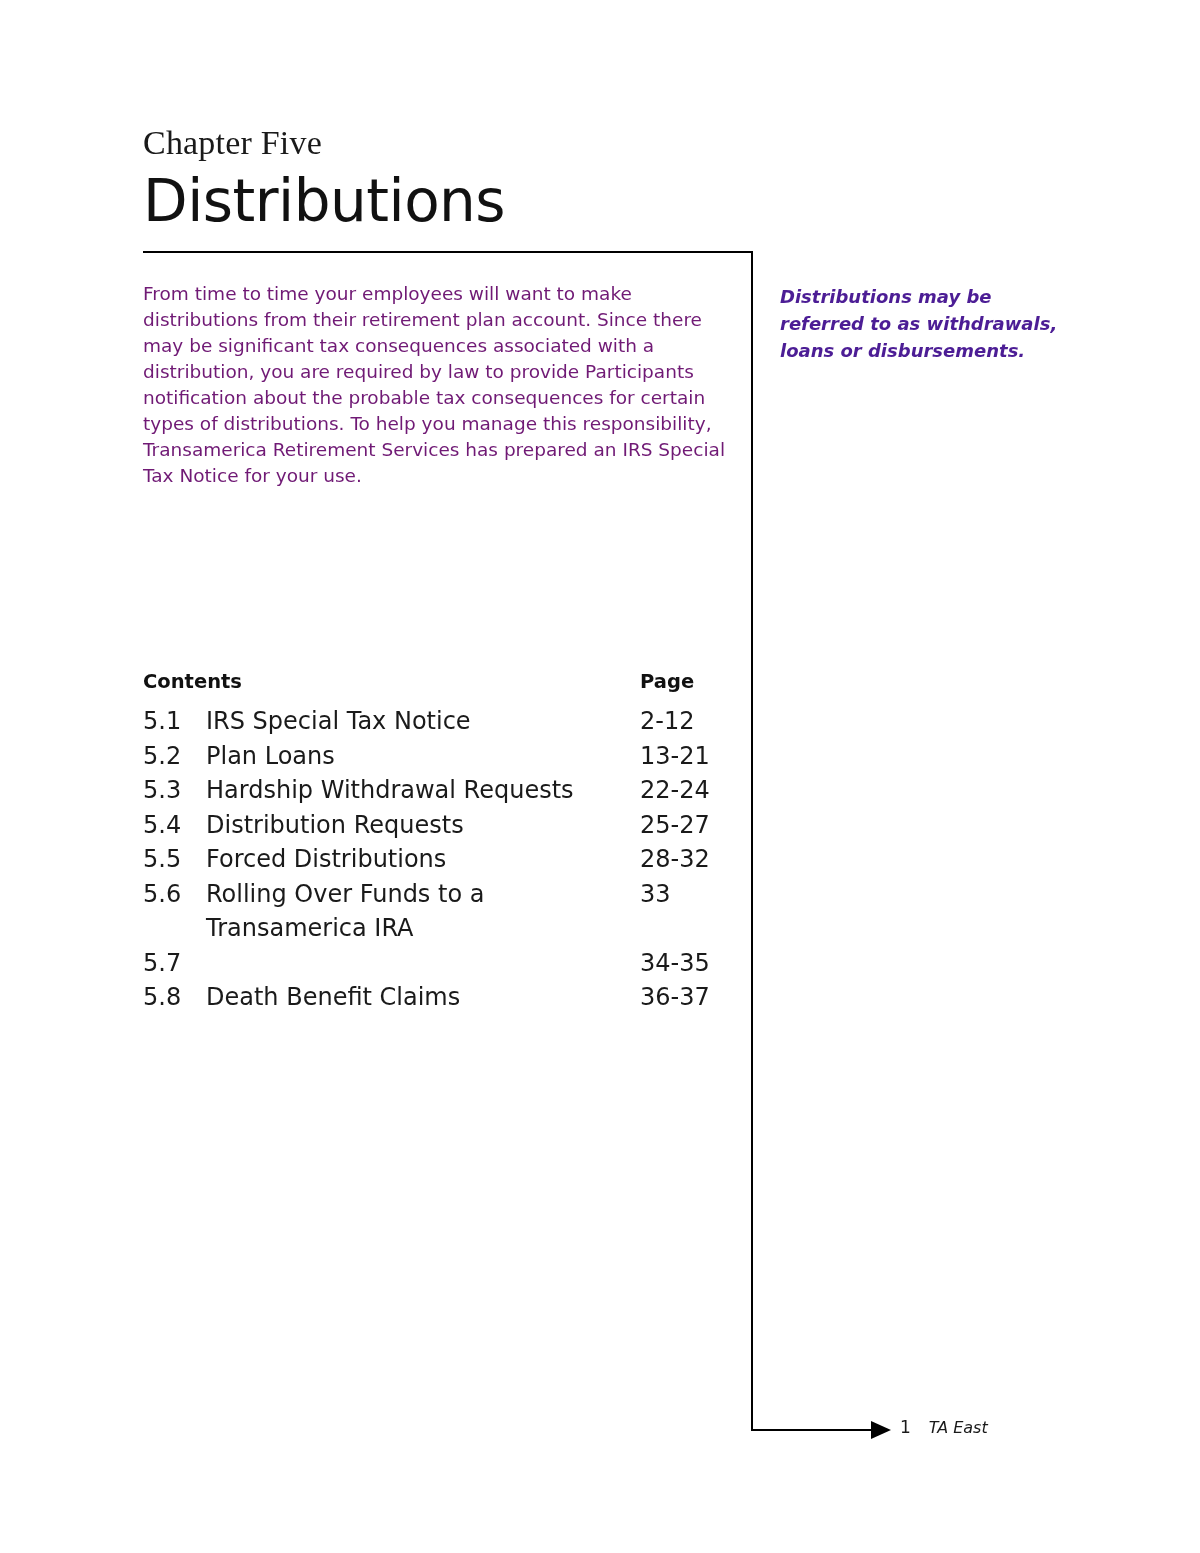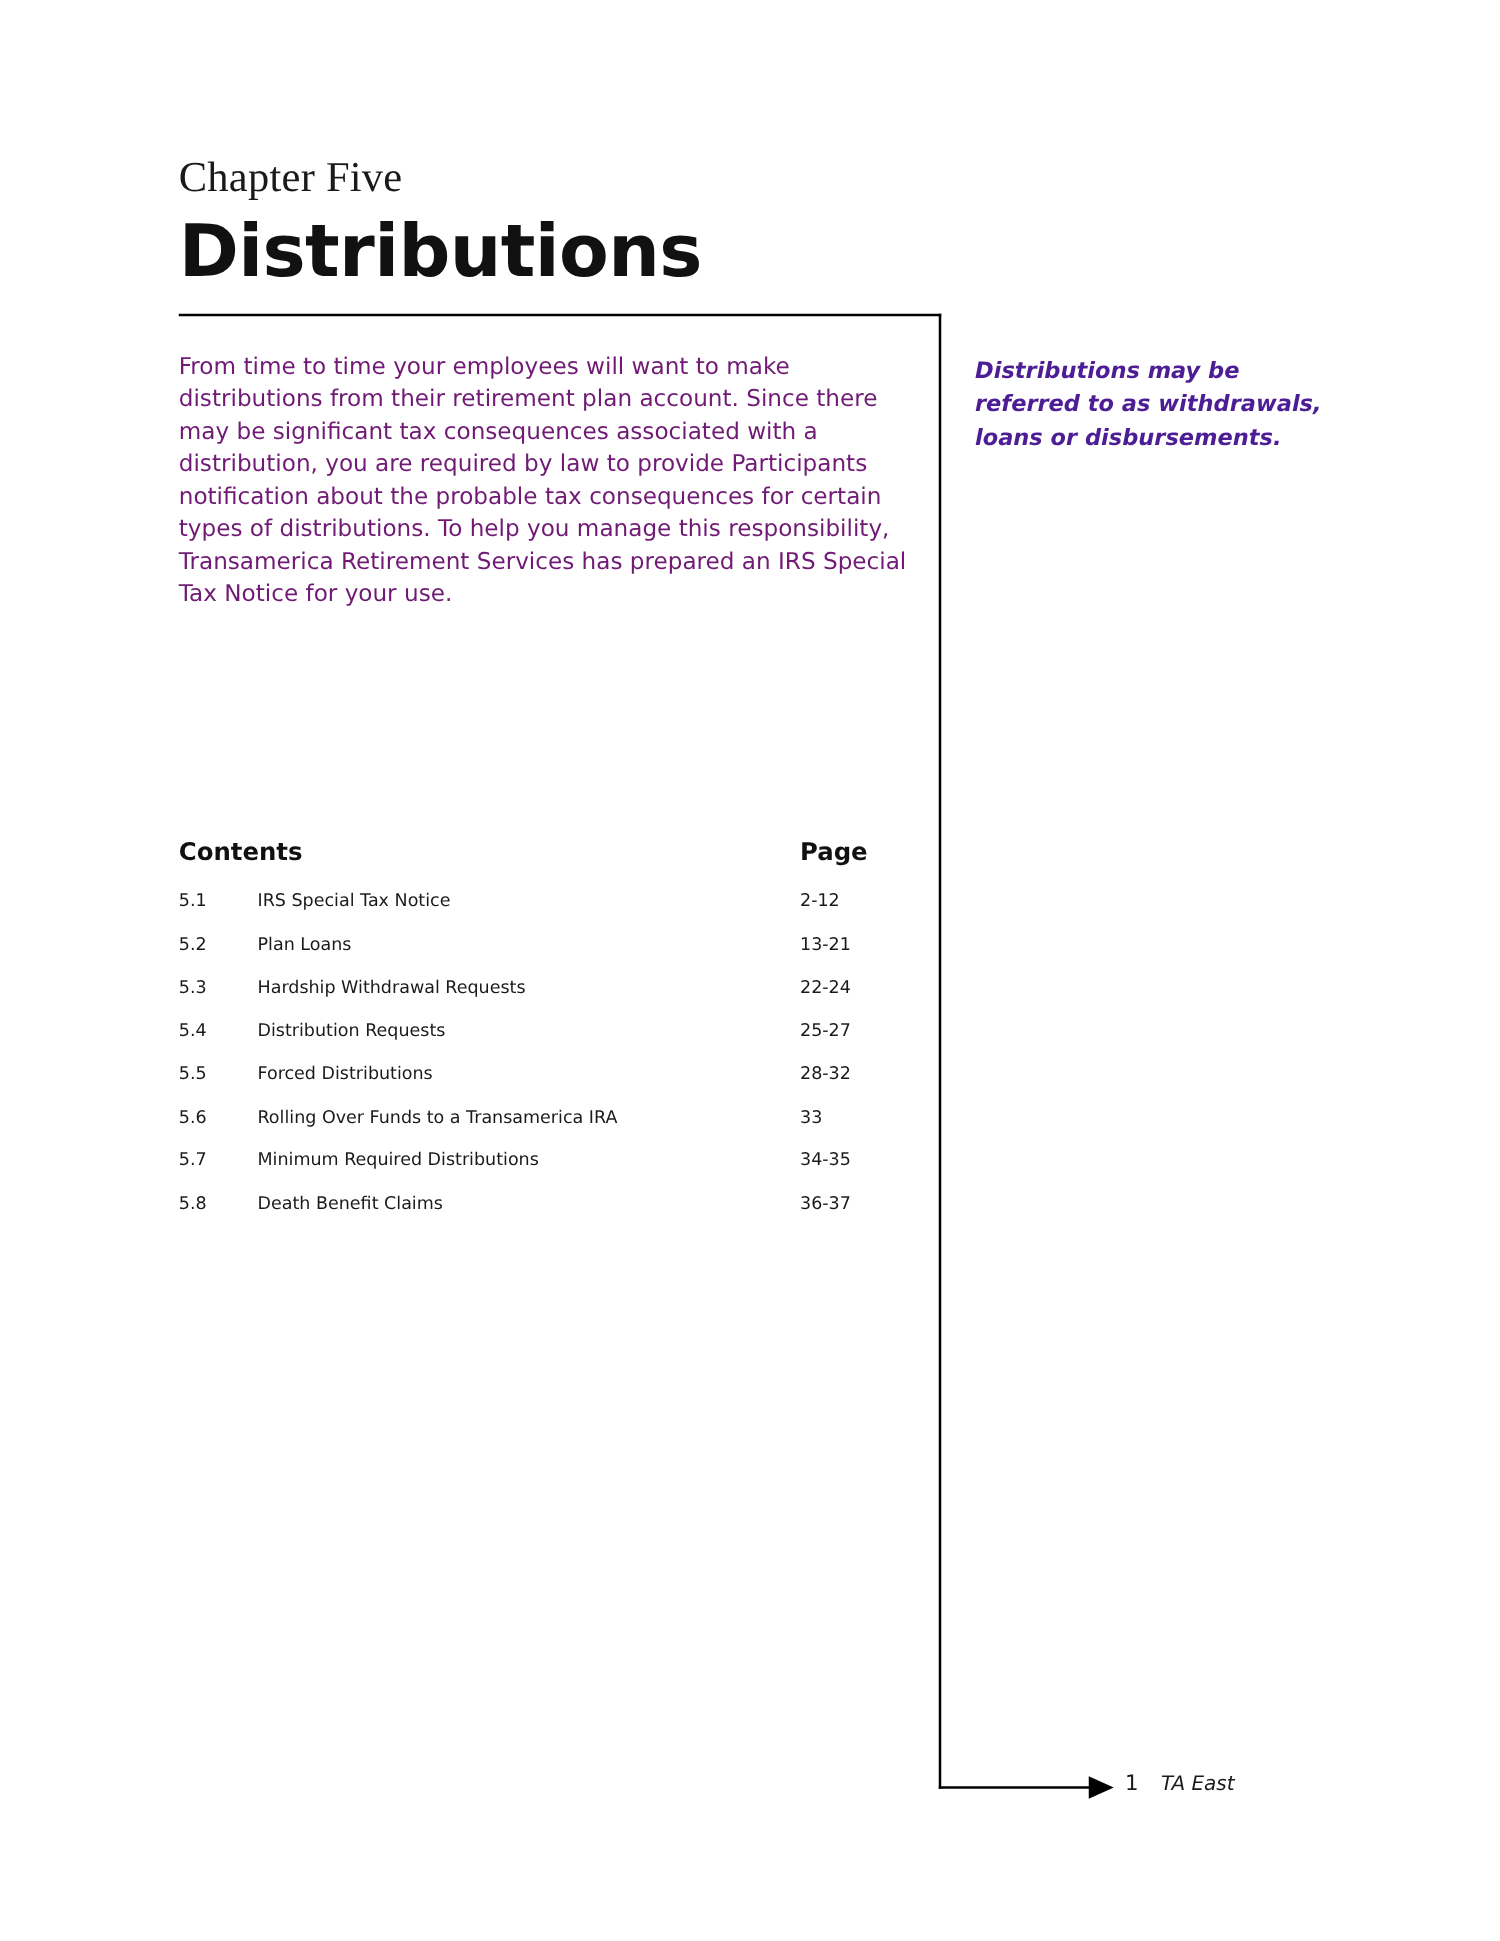--- a/index.html
+++ b/index.html
@@ -30,21 +30,21 @@
     font-weight: 400;
     letter-spacing: 0.2px;
     color: #1a1a1a;
     font-family: Liberation Serif, serif;
   }
   .chapter-title {
     position: absolute;
     left: 143px;
     top: 170px;
     font-size: 58px;
-    font-weight: 700;
+    font-weight: 400;
     letter-spacing: -0.5px;
     color: #111111;
     line-height: 1.1;
   }
 
   
   .rule-top {
     position: absolute;
     left: 143px;
     top: 251px;
@@ -114,21 +114,21 @@
   .contents-head {
     display: flex;
     font-size: 19.5px;
     font-weight: bold;
     color: #111111;
     margin-bottom: 11px;
   }
   .contents-head .c-title { width: 497px; }
   .toc-row {
     display: flex;
-    font-size: 14px;
+    font-size: 24px;
     line-height: 34.5px;
     color: #1a1a1a;
     justify-content: space-between;
   }
   .toc-num { width: 63px; }
   .toc-label { width: 434px; }
   .toc-page { width: 88px; }
 
   
   .sidenote {
@@ -210,21 +210,20 @@
       <div class="toc-label">Forced Distributions</div>
       <div class="toc-page">28-32</div>
     </div>
     <div class="toc-row">
       <div class="toc-num">5.6</div>
       <div class="toc-label">Rolling Over Funds to a Transamerica IRA</div>
       <div class="toc-page">33</div>
     </div>
     <div class="toc-row">
       <div class="toc-num">5.7</div>
-      <div class="toc-label">Minimum Required Distributions</div>
       <div class="toc-page">34-35</div>
     </div>
     <div class="toc-row">
       <div class="toc-num">5.8</div>
       <div class="toc-label">Death Benefit Claims</div>
       <div class="toc-page">36-37</div>
     </div>
   </div>
 
   <div class="sidenote">Distributions may be referred to as withdrawals, loans or disbursements.</div>

